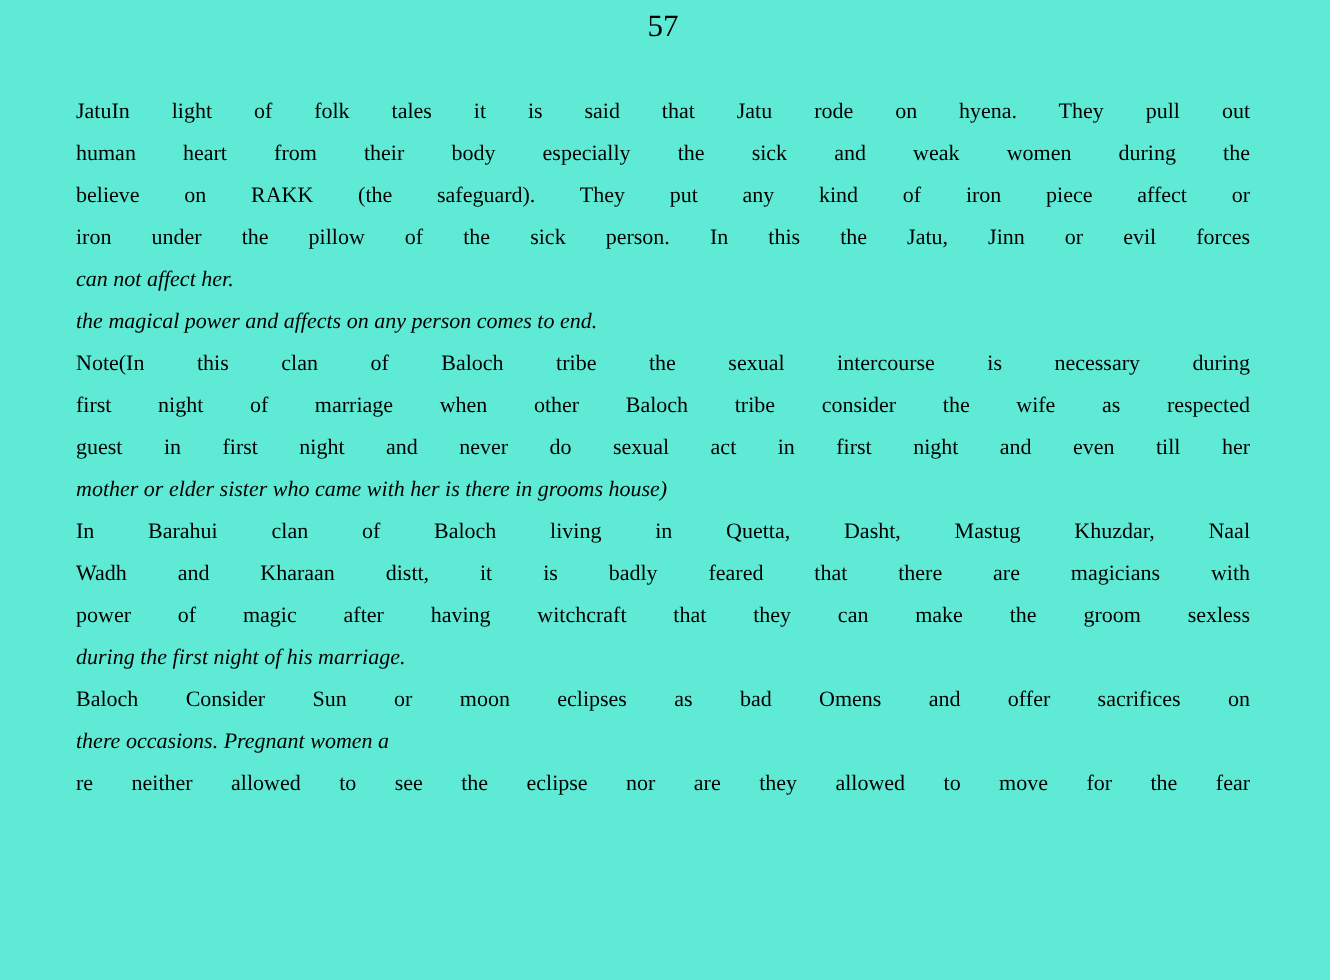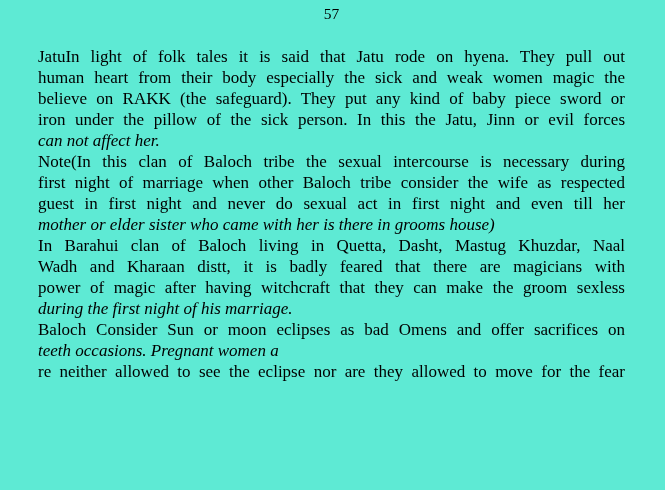--- a/index.html
+++ b/index.html
@@ -18,21 +18,21 @@
     color: #000000;
     overflow: hidden;
   }
   .page-number {
     text-align: center;
     font-size: 15.5px;
     line-height: 17px;
     margin: 0 0 24px 0;
   }
   .body-text {
-    font-size: 17px;
+    font-size: 11px;
   }
   .paragraph {
     margin: 0;
   }
   .text-line {
     line-height: 21px;
     text-align: justify;
     text-align-last: justify;
     white-space: normal;
   }
@@ -42,40 +42,41 @@
   }
 </style>
 </head>
 <body>
 
 <div class="page">
   <div class="page-number">57</div>
   <div class="body-text">
       <div class="paragraph">
         <div class="text-line">JatuIn light of folk tales it is said that Jatu rode on hyena. They pull out</div>
-        <div class="text-line">human heart from their body especially the sick and weak women magic the</div>
-        <div class="text-line">believe on RAKK (the safeguard). They put any kind of baby piece sword or</div>
+        <div class="text-line">human heart from their body especially the sick and weak women during the</div>
+        <div class="text-line">believe on RAKK (the safeguard). They put any kind of iron piece affect or</div>
         <div class="text-line">iron under the pillow of the sick person. In this the Jatu, Jinn or evil forces</div>
         <div class="text-line last">can not affect her.</div>
       </div>
       <div class="paragraph">
+        <div class="text-line last">the magical power and affects on any person comes to end.</div>
       </div>
       <div class="paragraph">
         <div class="text-line">Note(In this clan of Baloch tribe the sexual intercourse is necessary during</div>
         <div class="text-line">first night of marriage when other Baloch tribe consider the wife as respected</div>
         <div class="text-line">guest in first night and never do sexual act in first night and even till her</div>
         <div class="text-line last">mother or elder sister who came with her is there in grooms house)</div>
       </div>
       <div class="paragraph">
         <div class="text-line">In Barahui clan of Baloch living in Quetta, Dasht, Mastug Khuzdar, Naal</div>
         <div class="text-line">Wadh and Kharaan distt, it is badly feared that there are magicians with</div>
         <div class="text-line">power of magic after having witchcraft that they can make the groom sexless</div>
         <div class="text-line last">during the first night of his marriage.</div>
       </div>
       <div class="paragraph">
         <div class="text-line">Baloch Consider Sun or moon eclipses as bad Omens and offer sacrifices on</div>
-        <div class="text-line last">teeth occasions. Pregnant women a</div>
+        <div class="text-line last">there occasions. Pregnant women a</div>
       </div>
       <div class="paragraph">
         <div class="text-line">re neither allowed to see the eclipse nor are they allowed to move for the fear</div>
       </div>
     </div>
 </div>
 
 </body></html>

